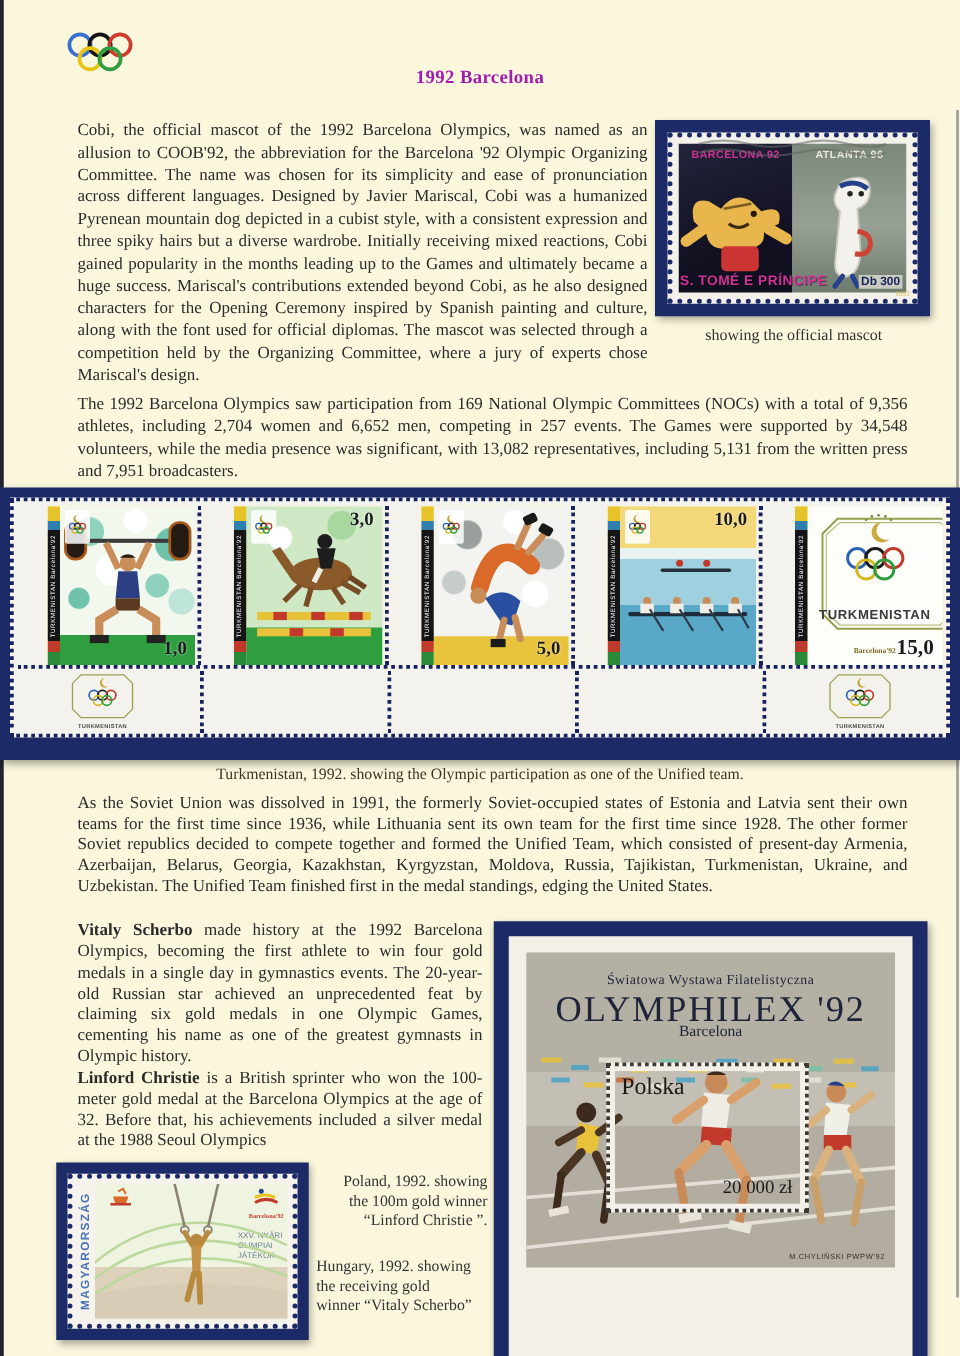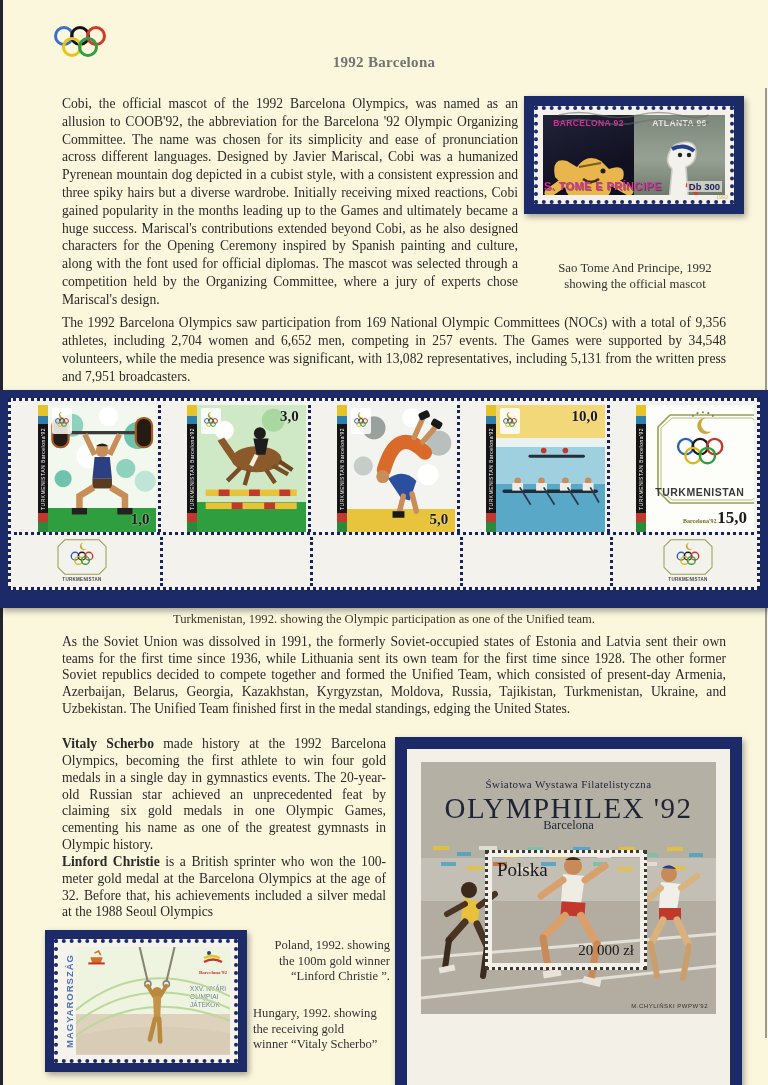--- a/index.html
+++ b/index.html
@@ -4,34 +4,34 @@
 <style>
   * { margin:0; padding:0; box-sizing:border-box; }
   body { margin:0; background:#888; font-family:"Liberation Serif", serif; }
   .page { position:relative; width:768px; height:1085px; background:#fbf7dd; overflow:hidden;
           font-family:"Liberation Serif", serif; color:#222; }
   .edge-left  { position:absolute; left:0; top:0; width:3px; height:100%; background:#23232e; }
   .edge-right { position:absolute; right:1px; top:88px; width:2px; height:950px; background:rgba(60,60,76,.5); }
 
   .rings-logo { position:absolute; left:53px; top:22px; }
   .page-title { position:absolute; left:0; right:0; top:54px; text-align:center;
-                font-size:15px; font-weight:bold; color:#737373; letter-spacing:.3px; }
+                font-size:15px; font-weight:bold; color:#a21caf; letter-spacing:.3px; }
 
   .para { position:absolute; text-align:justify; font-size:13.6px; line-height:1.3; color:#2a2a2a; }
   .para-cobi { left:62px; top:95px; width:456px; line-height:1.31; }
   .para-participation { left:62px; top:314px; width:664px; line-height:1.33; }
   .para-unified { left:62px; top:634px; width:664px; line-height:1.23; }
   .left-col { position:absolute; left:62px; top:736px; width:324px; }
   .left-col p { text-align:justify; font-size:13.6px; line-height:1.24; color:#2a2a2a; }
 
   
   .mount { position:absolute; background:#1c2a68; box-shadow:2px 3px 6px rgba(0,0,0,.35); }
 
   
-  .sao-mount { left:524px; top:96px; width:220px; height:118px; padding:10px; }
+  .sao-mount { left:524px; top:96px; width:220px; height:157px; padding:10px; }
   .sao-stamp { position:relative; width:100%; height:100%; background:#f3f1ea;
                border:4px dotted #1c2a68; display:flex; padding:5px; }
   .sao-half { position:relative; flex:1; overflow:hidden; }
   .sao-left  { background:linear-gradient(160deg,#23233a 0%, #101020 70%); }
   .sao-right { background:linear-gradient(180deg,#7c887c 0%, #97a193 55%, #6e7a6e 100%); }
   .sao-lbl { position:absolute; top:3px; width:100%; text-align:center; font-size:8.5px;
              font-weight:bold; font-family:"Liberation Sans", sans-serif; letter-spacing:.4px; }
   .sao-lbl.l { color:#d4309a; } .sao-lbl.r { color:#e8e6da; }
   .sao-country { position:absolute; bottom:8px; left:6px; font-size:11px; font-weight:bold;
                  color:#d4309a; font-family:"Liberation Sans", sans-serif; letter-spacing:.4px;
@@ -197,21 +197,20 @@
           <path d="M52 60 Q64 62 62 72 Q60 80 50 78" fill="none" stroke="#cc4433" stroke-width="4"></path>
           <path d="M40 96 L34 104 M48 96 L52 104" stroke="#27408b" stroke-width="4" stroke-linecap="round"></path>
         </svg>
       </div>
       <div class="sao-country">S. TOMÉ E PRÍNCIPE</div>
       <div class="sao-value">Db 300</div>
       <div class="sao-year">1992</div>
     </div>
   </div>
   <div class="sao-caption">
-    <div>Sao Tome And Principe, 1992</div>
     <div>showing the official mascot</div>
   </div>
 
   <p class="para para-participation">The 1992 Barcelona Olympics saw participation from 169 National Olympic Committees (NOCs) with a total of 9,356 athletes, including 2,704 women and 6,652 men, competing in 257 events. The Games were supported by 34,548 volunteers, while the media presence was significant, with 13,082 representatives, including 5,131 from the written press and 7,951 broadcasters.</p>
 
   <div class="mount strip-mount">
     <div class="strip-sheet">
       <div class="stamp-row">
 
         <div class="t-stamp">

